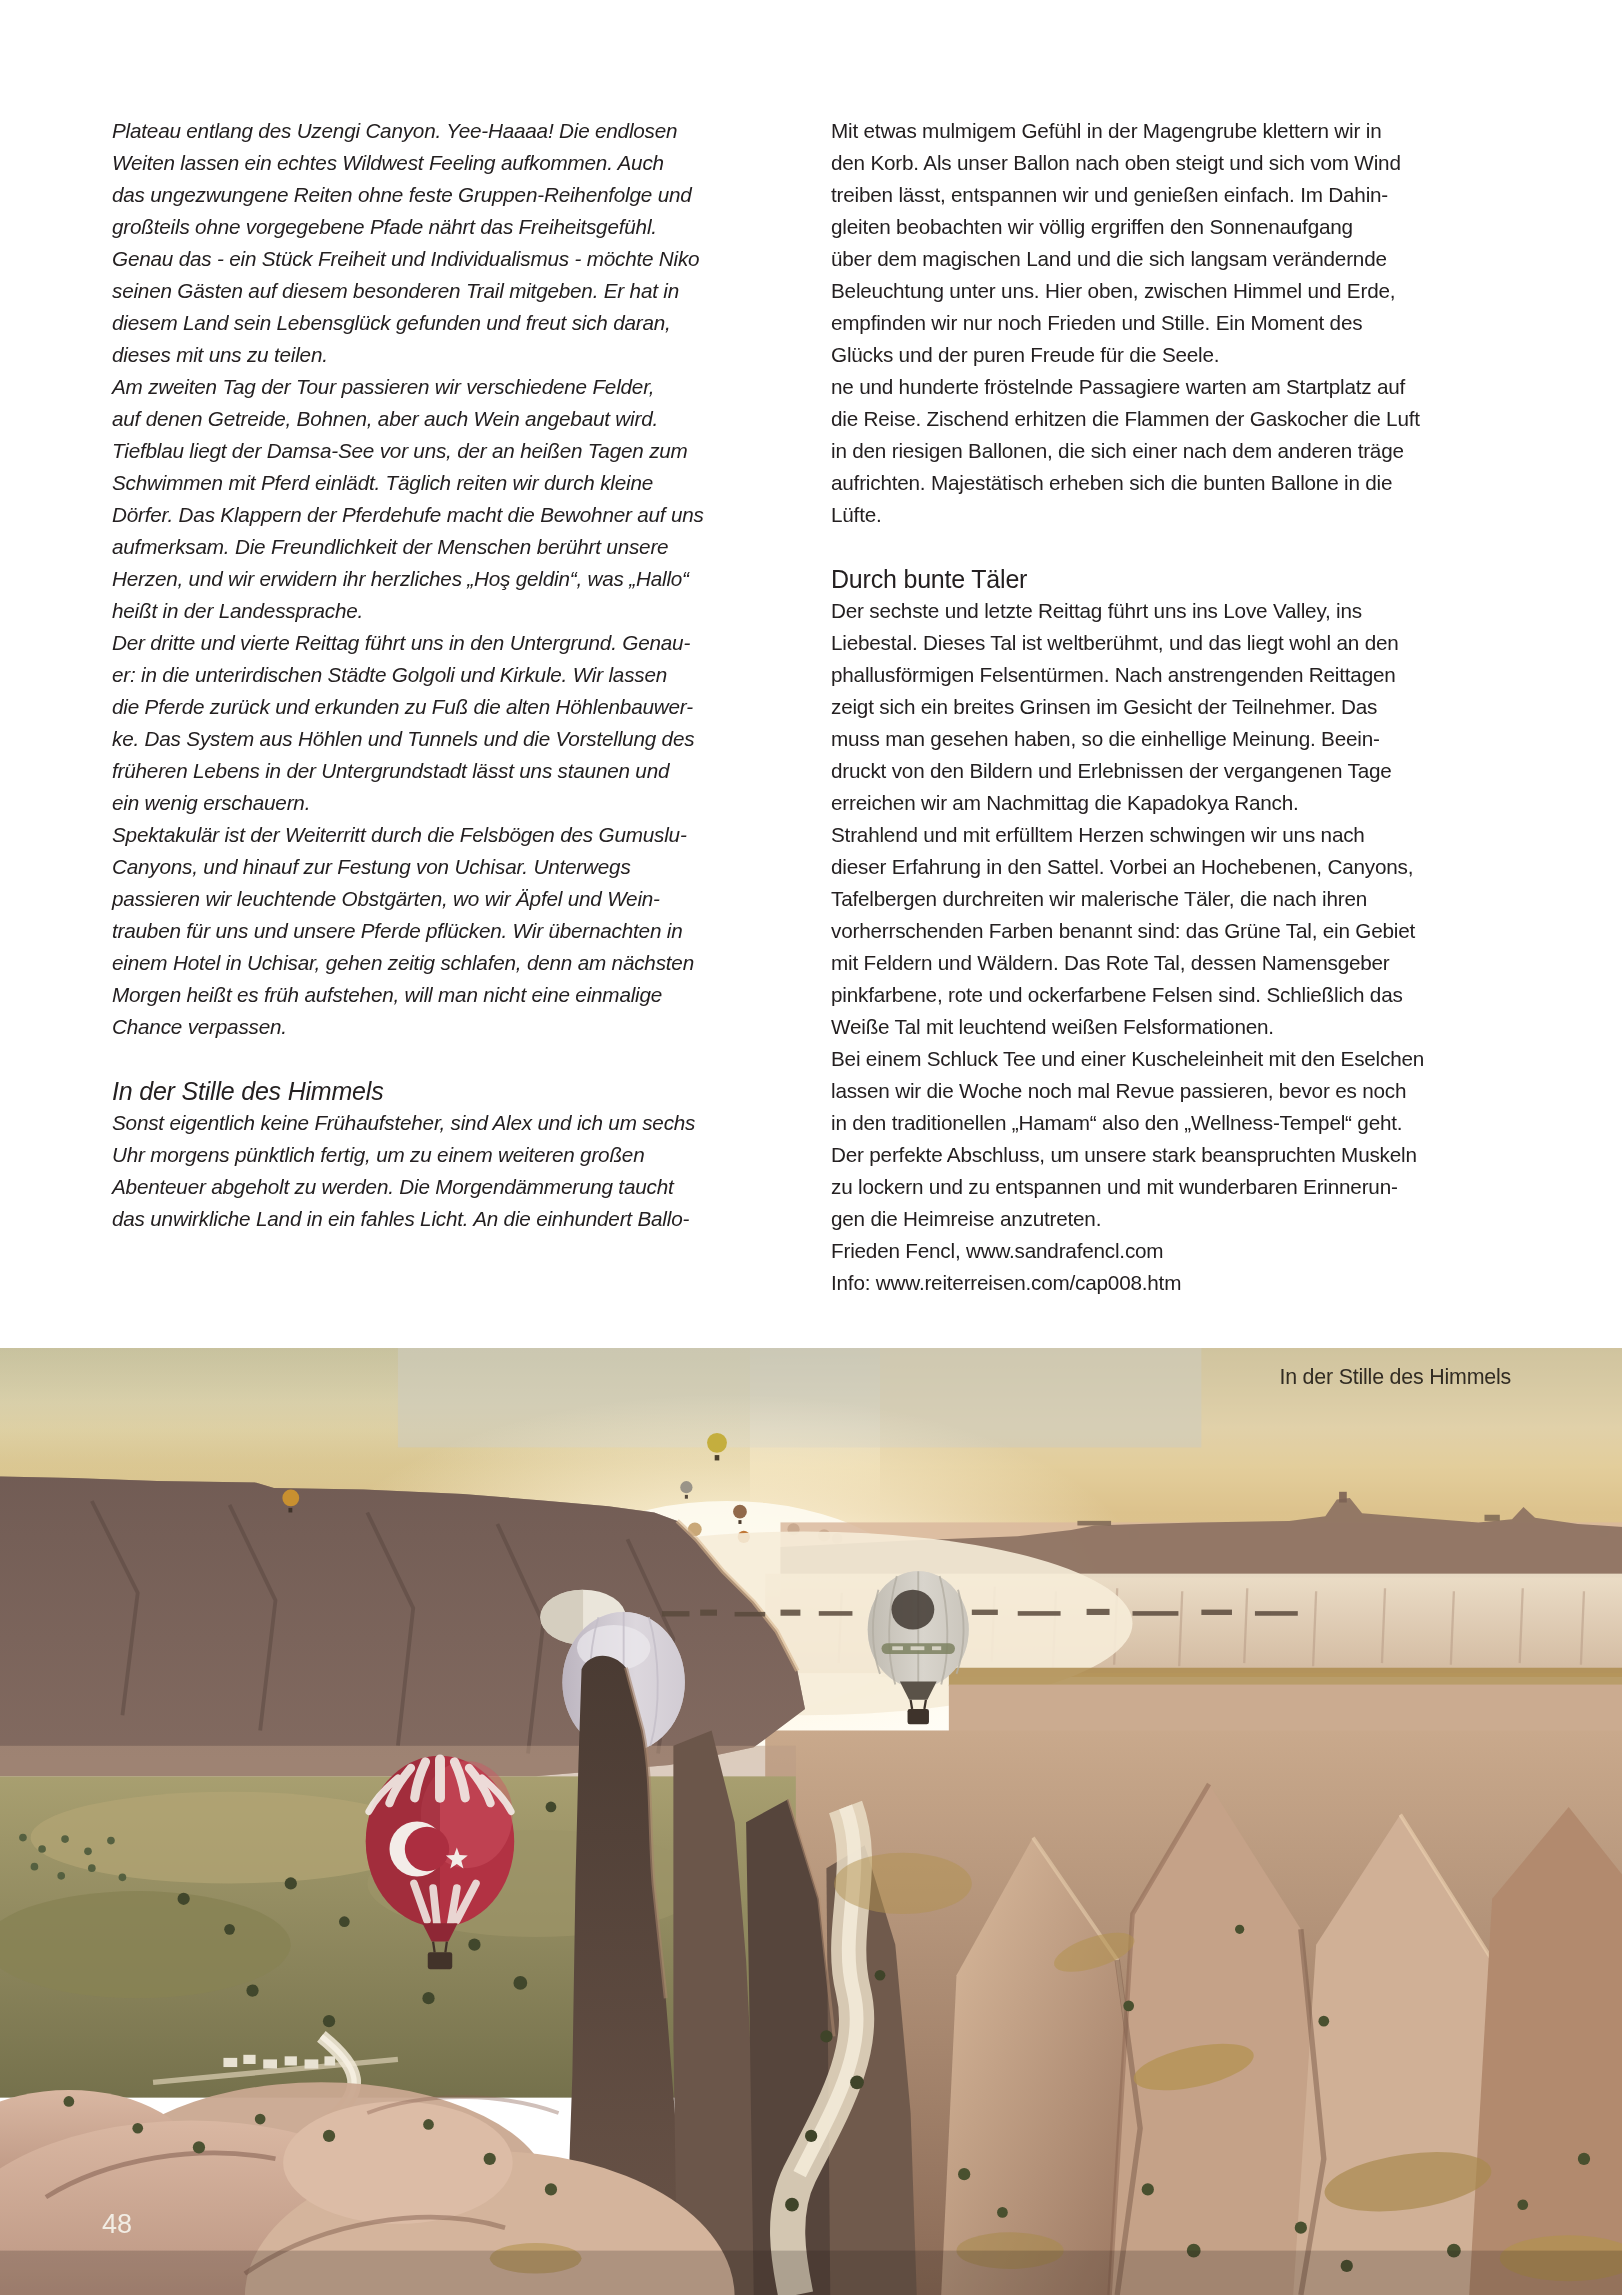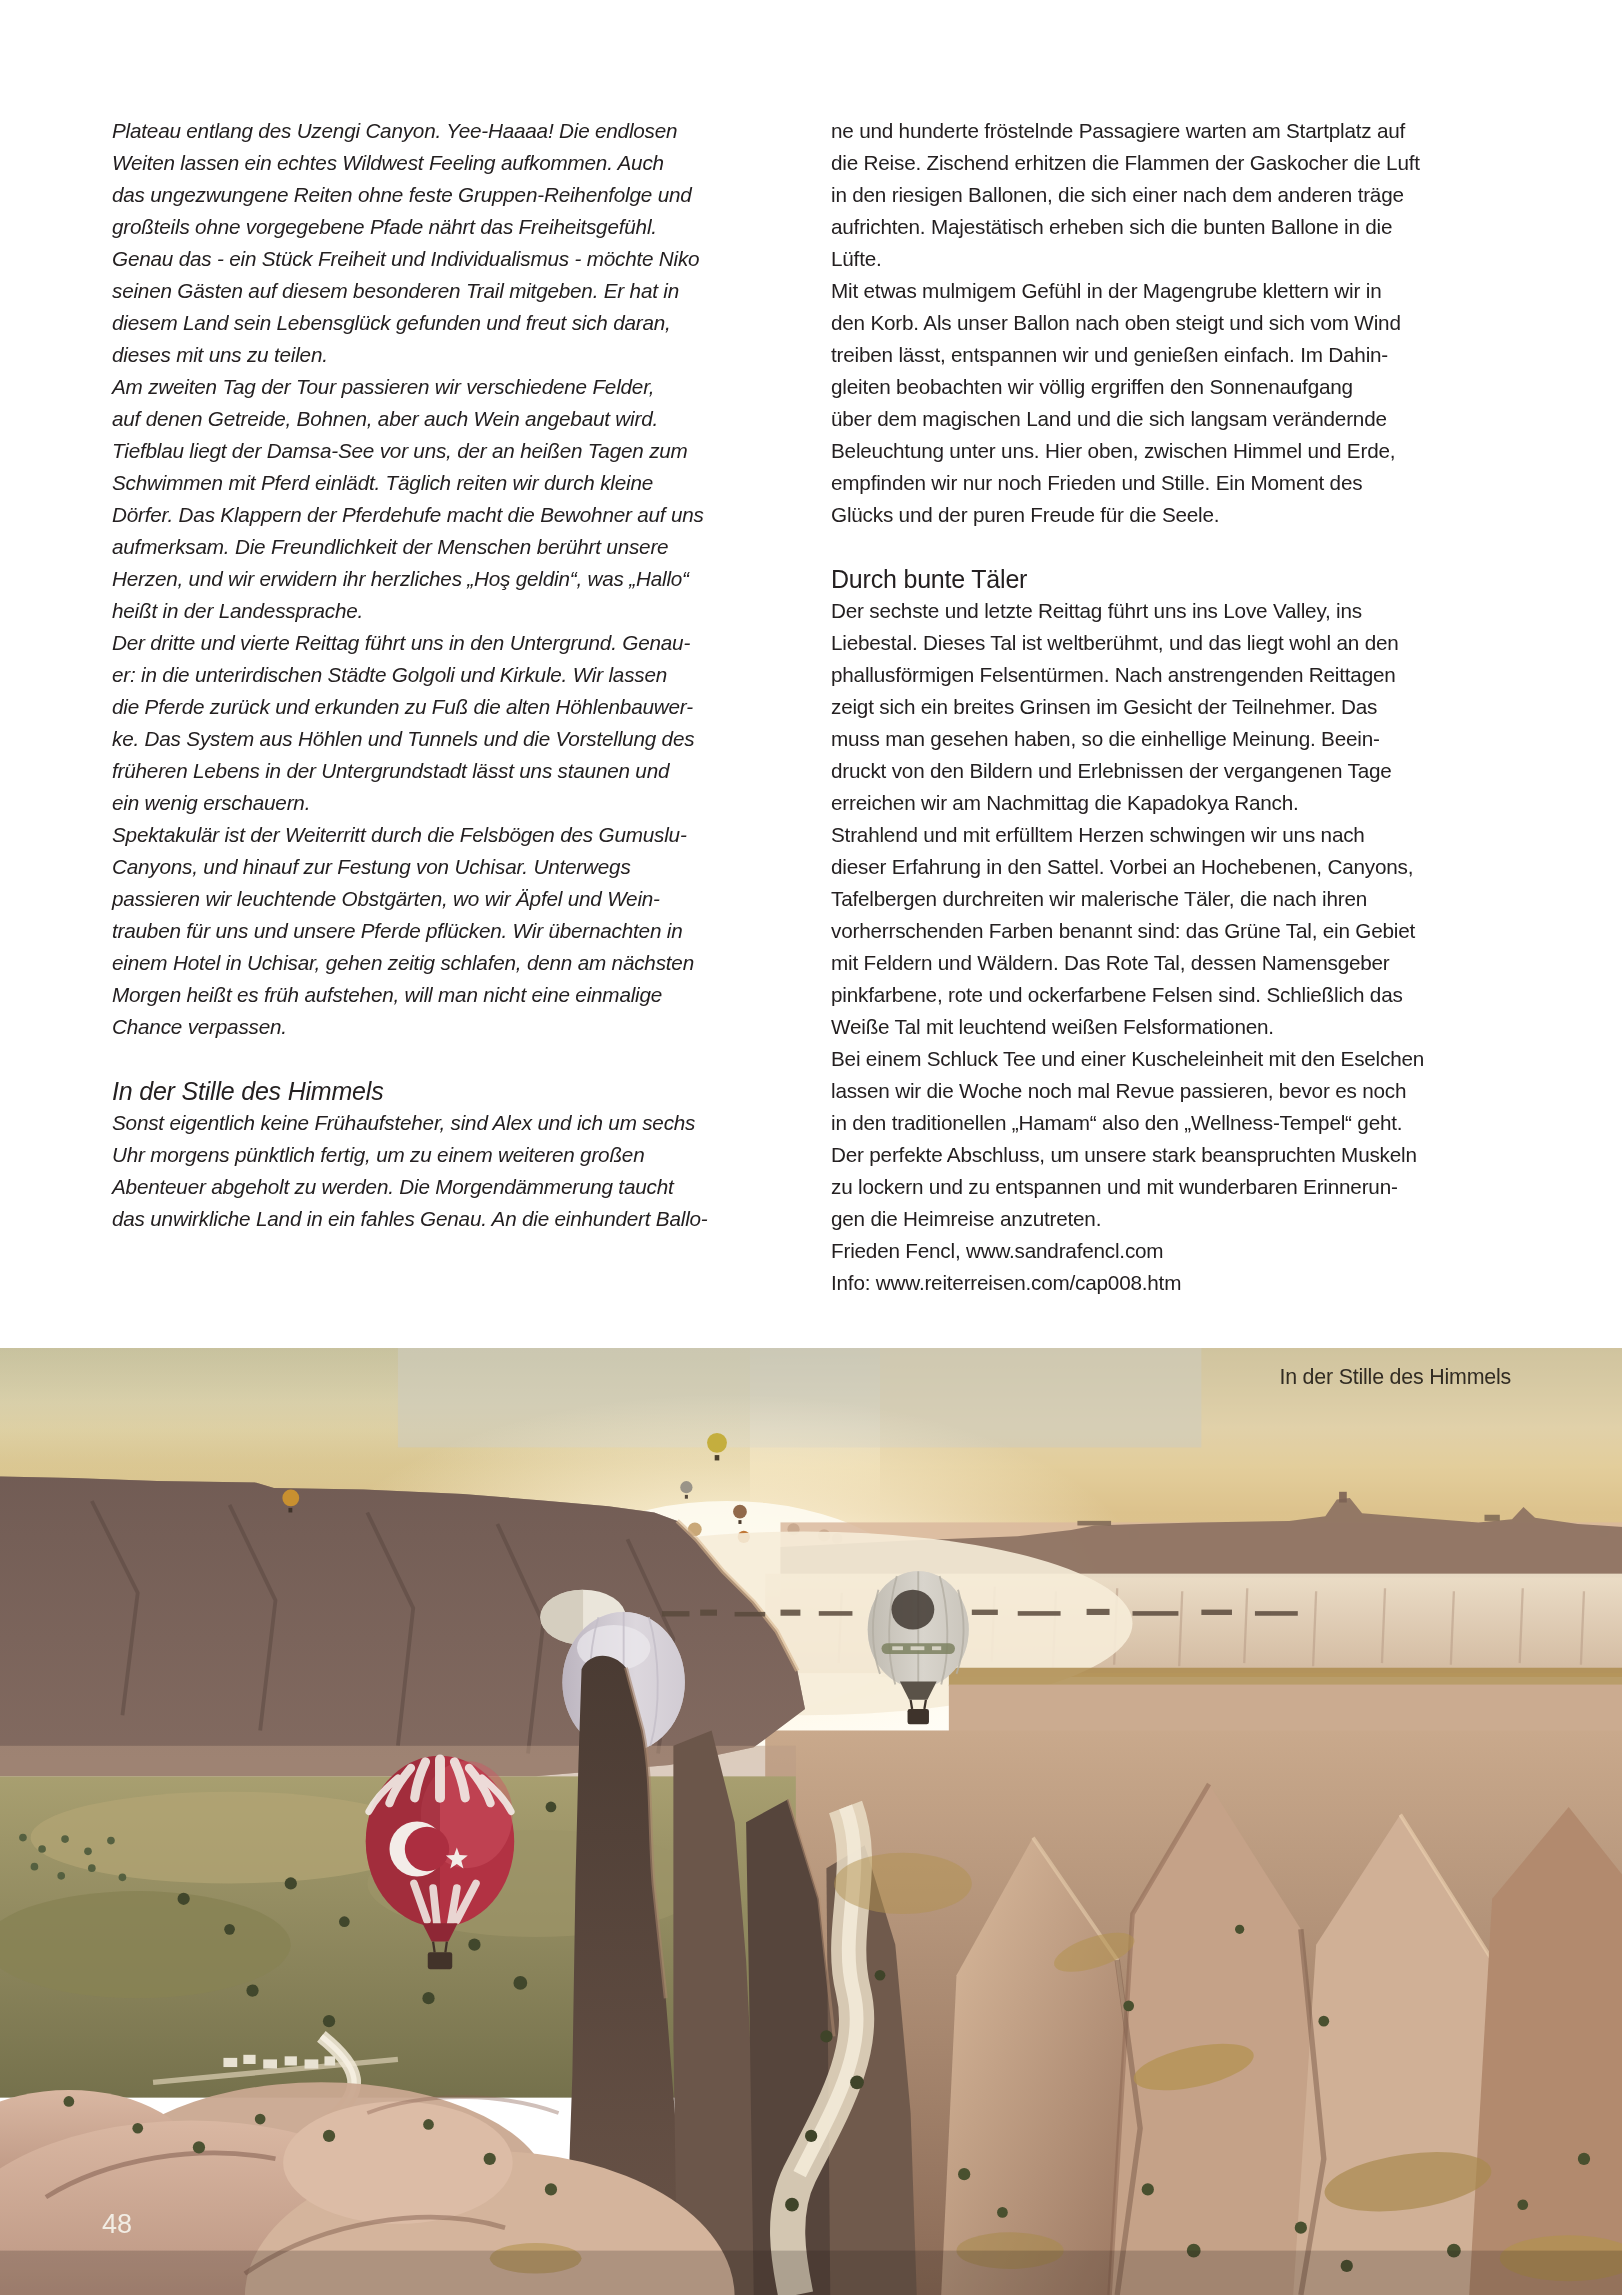--- a/index.html
+++ b/index.html
@@ -66,36 +66,36 @@
 Canyons, und hinauf zur Festung von Uchisar. Unterwegs
 passieren wir leuchtende Obstgärten, wo wir Äpfel und Wein-
 trauben für uns und unsere Pferde pflücken. Wir übernachten in
 einem Hotel in Uchisar, gehen zeitig schlafen, denn am nächsten
 Morgen heißt es früh aufstehen, will man nicht eine einmalige
 Chance verpassen.</p>
         <h3 class="subhead">In der Stille des Himmels</h3>
         <p class="para">Sonst eigentlich keine Frühaufsteher, sind Alex und ich um sechs
 Uhr morgens pünktlich fertig, um zu einem weiteren großen
 Abenteuer abgeholt zu werden. Die Morgendämmerung taucht
-das unwirkliche Land in ein fahles Genau. An die einhundert Ballo-</p>
+das unwirkliche Land in ein fahles Licht. An die einhundert Ballo-</p>
       </div>
     <div class="col col-right">
-        <p class="para">ne und hunderte fröstelnde Passagiere warten am Startplatz auf
-die Reise. Zischend erhitzen die Flammen der Gaskocher die Luft
-in den riesigen Ballonen, die sich einer nach dem anderen träge
-aufrichten. Majestätisch erheben sich die bunten Ballone in die
-Lüfte.</p>
         <p class="para">Mit etwas mulmigem Gefühl in der Magengrube klettern wir in
 den Korb. Als unser Ballon nach oben steigt und sich vom Wind
 treiben lässt, entspannen wir und genießen einfach. Im Dahin-
 gleiten beobachten wir völlig ergriffen den Sonnenaufgang
 über dem magischen Land und die sich langsam verändernde
 Beleuchtung unter uns. Hier oben, zwischen Himmel und Erde,
 empfinden wir nur noch Frieden und Stille. Ein Moment des
 Glücks und der puren Freude für die Seele.</p>
+        <p class="para">ne und hunderte fröstelnde Passagiere warten am Startplatz auf
+die Reise. Zischend erhitzen die Flammen der Gaskocher die Luft
+in den riesigen Ballonen, die sich einer nach dem anderen träge
+aufrichten. Majestätisch erheben sich die bunten Ballone in die
+Lüfte.</p>
         <h3 class="subhead">Durch bunte Täler</h3>
         <p class="para">Der sechste und letzte Reittag führt uns ins Love Valley, ins
 Liebestal. Dieses Tal ist weltberühmt, und das liegt wohl an den
 phallusförmigen Felsentürmen. Nach anstrengenden Reittagen
 zeigt sich ein breites Grinsen im Gesicht der Teilnehmer. Das
 muss man gesehen haben, so die einhellige Meinung. Beein-
 druckt von den Bildern und Erlebnissen der vergangenen Tage
 erreichen wir am Nachmittag die Kapadokya Ranch.</p>
         <p class="para">Strahlend und mit erfülltem Herzen schwingen wir uns nach
 dieser Erfahrung in den Sattel. Vorbei an Hochebenen, Canyons,

